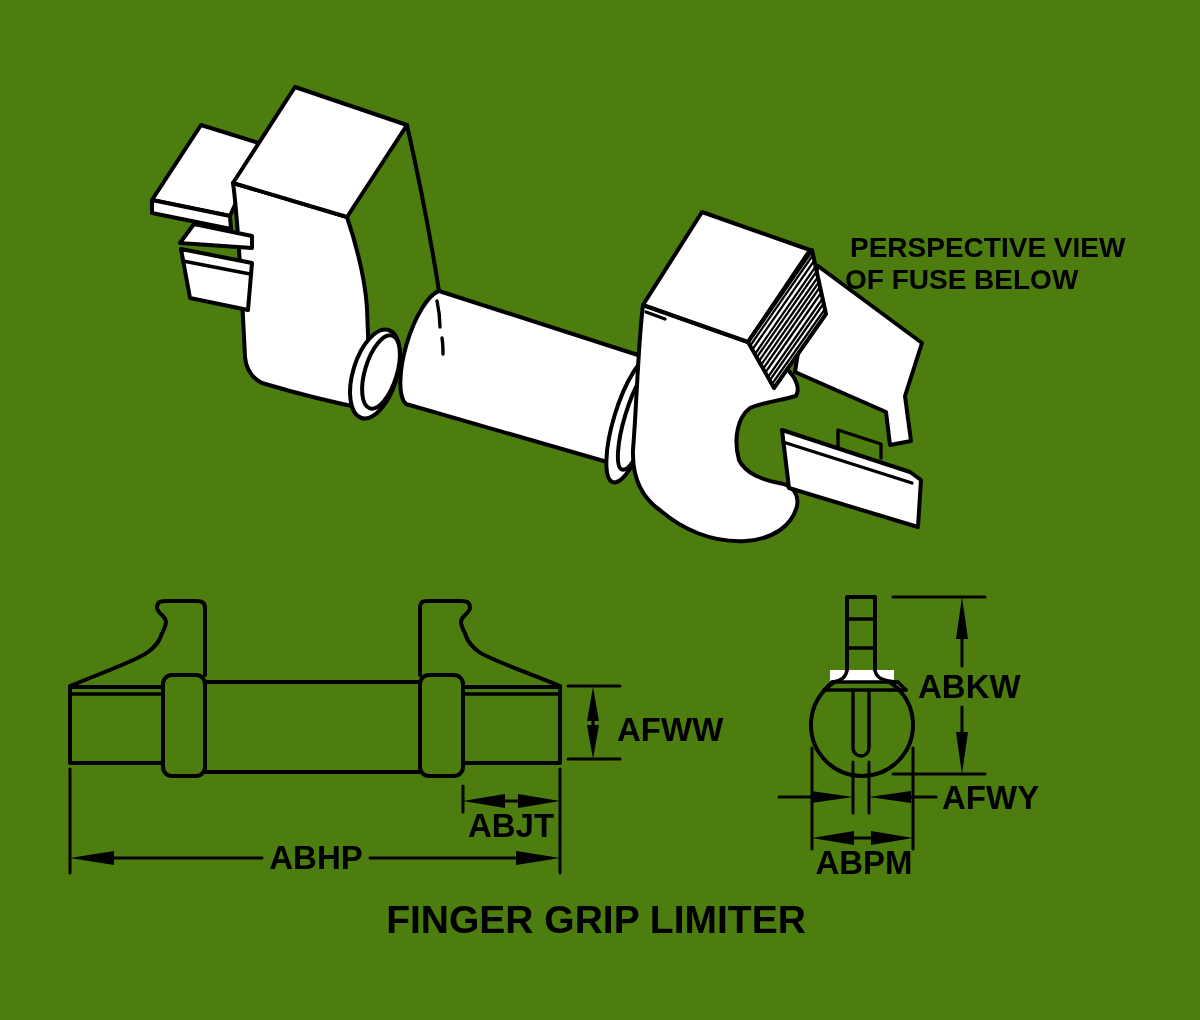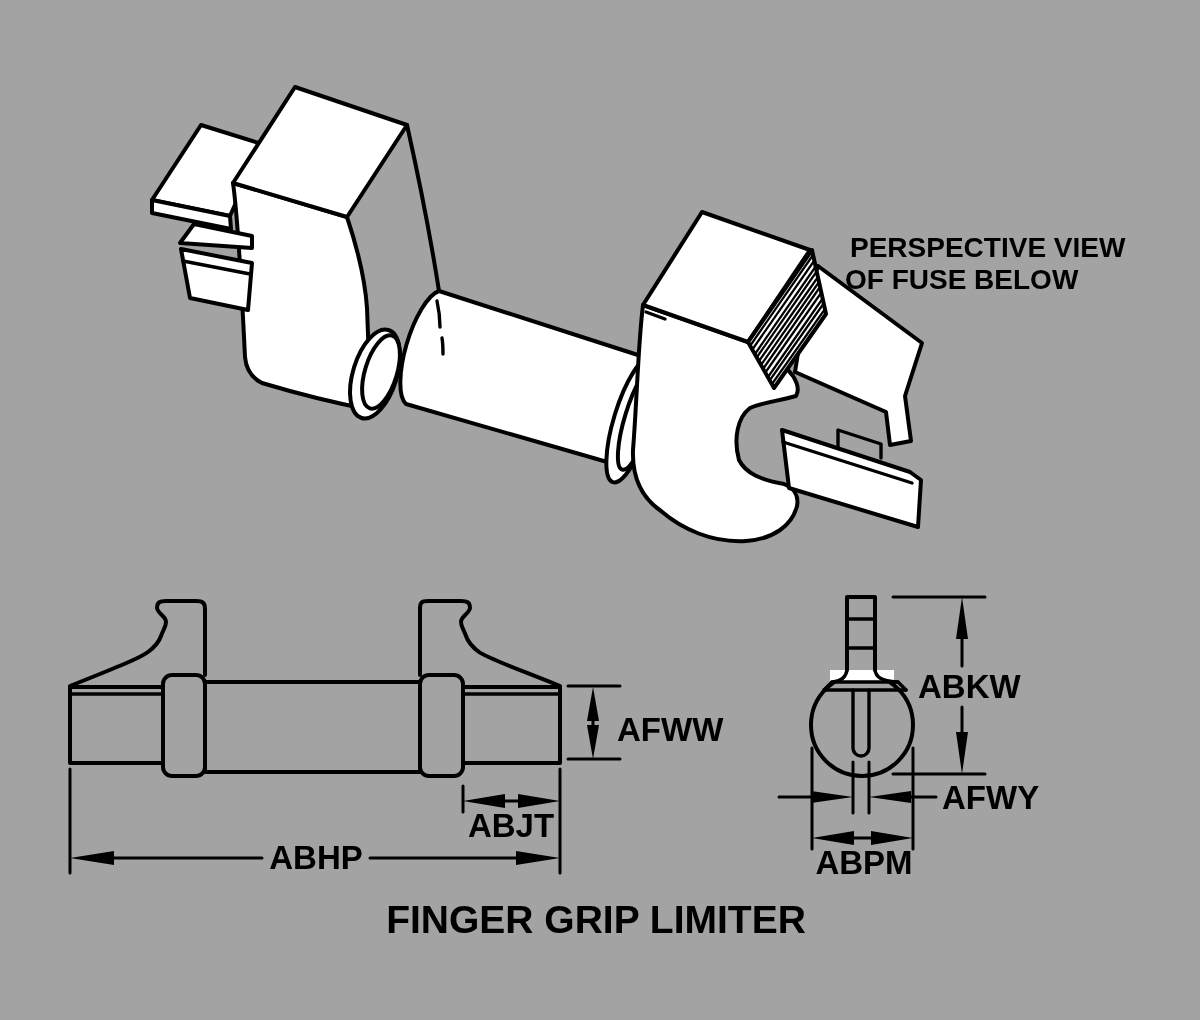--- a/index.html
+++ b/index.html
@@ -1,16 +1,16 @@
 <!DOCTYPE html>
 <html><head>
 <meta charset="utf-8">
 <style>
   html,body{margin:0;padding:0;background:#ffffff;}
-  #stage{width:1200px;height:1020px;background:#a3a3a3;position:relative;overflow:hidden;}
+  #stage{width:1200px;height:1020px;background:#4d7c0f;position:relative;overflow:hidden;}
   svg{display:block;}
   .ol{fill:#ffffff;stroke:#000000;stroke-width:4;stroke-linejoin:round;stroke-linecap:round;}
   .ln{fill:none;stroke:#000000;stroke-width:4;stroke-linejoin:round;stroke-linecap:round;}
   .ln2{fill:none;stroke:#000000;stroke-width:3.4;stroke-linejoin:round;stroke-linecap:round;}
   .dim{fill:none;stroke:#000000;stroke-width:3;stroke-linecap:round;}
   .hatch{fill:none;stroke:#000000;stroke-width:2.2;}
   .ah{fill:#000000;stroke:none;}
   .cover{fill:#ffffff;stroke:none;}
   text{font-family:"Liberation Sans","DejaVu Sans",sans-serif;font-weight:bold;fill:#000000;}
   .dimlbl{font-size:33px;}

